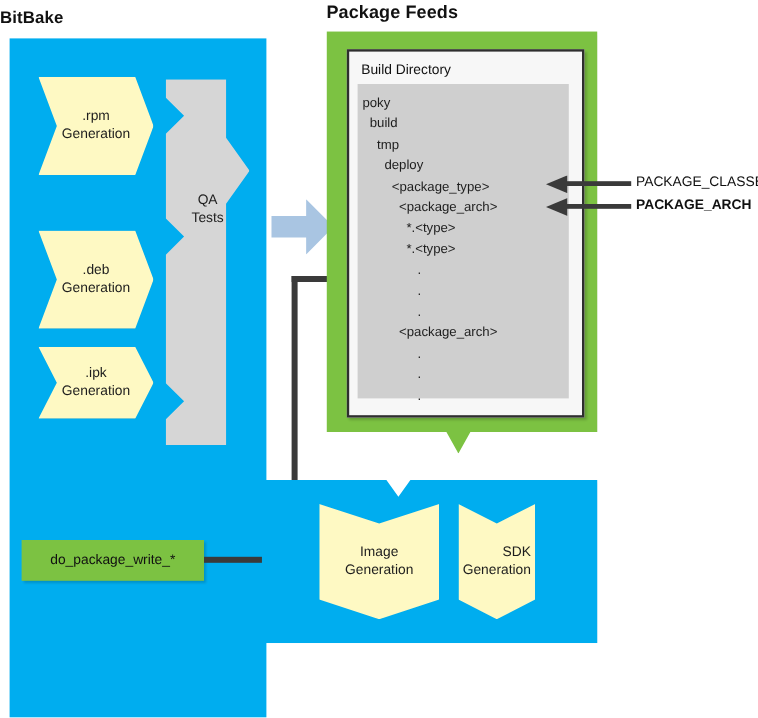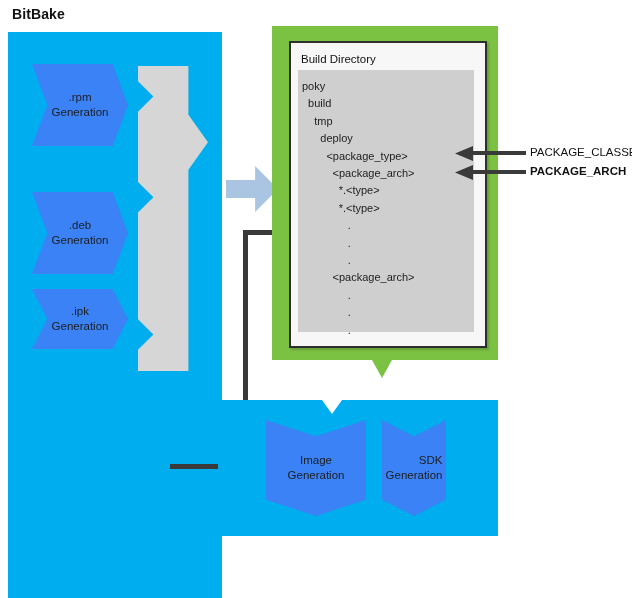--- a/index.html
+++ b/index.html
@@ -3,21 +3,21 @@
 <meta charset="utf-8">
 <style>
   html,body{margin:0;padding:0;background:#ffffff;}
   body{width:632px;height:598px;position:relative;overflow:hidden;
        font-family:"Liberation Sans","DejaVu Sans",sans-serif;}
   .stage{position:absolute;left:0;top:0;width:632px;height:598px;}
   .abs{position:absolute;}
 
   
   .sec-title{font-weight:bold;font-size:14px;color:#111111;letter-spacing:0.1px;white-space:nowrap;}
-  #bitbake-title{left:12px;top:6px;}
+  #bitbake-title{left:0;top:6px;}
   #feeds-title{left:272px;top:2px;font-size:15px;}
 
   
   .blue{background:#00ADEF;}
   #bitbake-panel{left:8px;top:32px;width:214px;height:566px;}
   #downstream-panel{left:218px;top:400px;width:280px;height:136px;
       clip-path:polygon(0 0, 104px 0, 114px 14px, 124px 0, 280px 0, 280px 136px, 0 136px);
       box-shadow:2px 2px 3px rgba(0,0,0,.12);}
 
   
@@ -28,21 +28,21 @@
 
   
   #build-card{left:289px;top:41px;width:194px;height:303px;background:#F7F7F7;
       border:2px solid #2E2E2E;box-shadow:2px 2px 2px rgba(0,0,0,.18);}
   #build-card-title{left:301px;top:53px;font-weight:normal;font-size:11.5px;color:#111;}
   #tree-box{left:298px;top:70px;width:176px;height:262px;background:#CFCFCF;}
   #tree-text{left:302px;top:78px;width:172px;font-size:11px;line-height:17.4px;color:#1d1d1d;
       white-space:pre;}
 
   
-  .chev{background:#3b82f6;box-shadow:2px 2px 2px rgba(0,0,0,.16);
+  .chev{background:#fef9c3;box-shadow:2px 2px 2px rgba(0,0,0,.16);
         display:flex;align-items:center;justify-content:center;text-align:center;
         font-size:11.5px;line-height:15px;color:#1d1d1d;}
   
   .chev-right{clip-path:polygon(0 0, 84% 0, 100% 50%, 84% 100%, 0 100%, 16% 50%);}
   
   .chev-down{clip-path:polygon(0 0, 50% 17%, 100% 0, 100% 83%, 50% 100%, 0 83%);}
 
   #rpm-gen{left:32px;top:64px;width:96px;height:82px;}
   #deb-gen{left:32px;top:192px;width:96px;height:82px;}
   #ipk-gen{left:32px;top:289px;width:96px;height:60px;}
@@ -121,29 +121,37 @@
   </div>
 
   <div class="abs chev chev-right" id="ipk-gen">
     <div>
       <span>.ipk</span><br>
       <span>Generation</span>
     </div>
   </div>
 
   <div class="abs" id="qa-tests"></div>
+  <div class="abs" id="qa-label">
+    <span>QA</span><br>
+    <span>Tests</span>
+  </div>
 
+  <div class="abs" id="task-box">
+    <span>do_package_write_*</span>
+  </div>
 
   <div class="abs" id="feed-arrow"></div>
 
   <div class="abs conn" id="conn-h1"></div>
   <div class="abs conn" id="conn-v"></div>
   <div class="abs conn" id="conn-h2"></div>
   <div class="abs" id="conn-head"></div>
 
+  <div class="abs sec-title" id="feeds-title">Package Feeds</div>
 
   <div class="abs green" id="feeds-panel"></div>
 
   <div class="abs" id="build-card"></div>
   <div class="abs" id="build-card-title">Build Directory</div>
   <div class="abs" id="tree-box"></div>
   <div class="abs" id="tree-text">poky
   build
     tmp
       deploy

